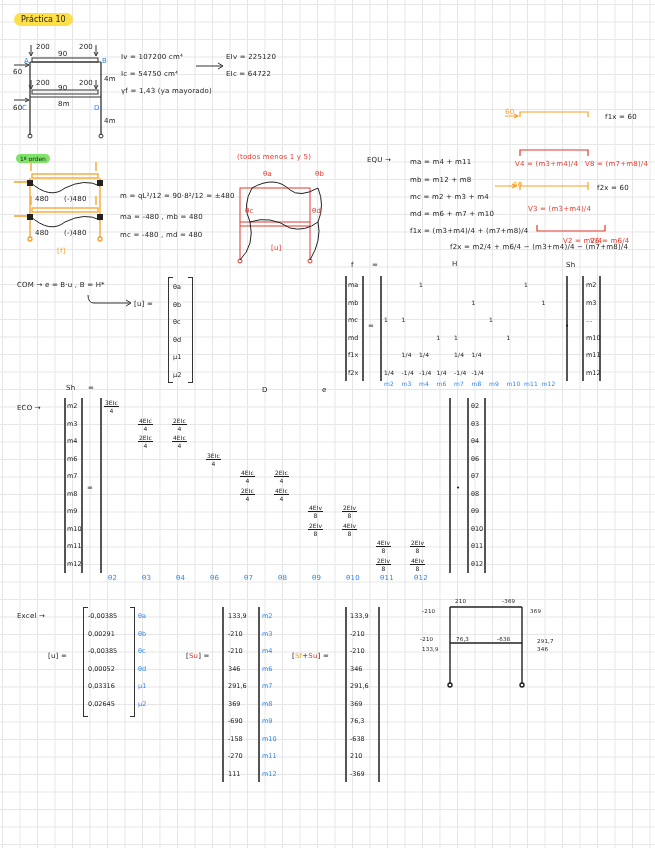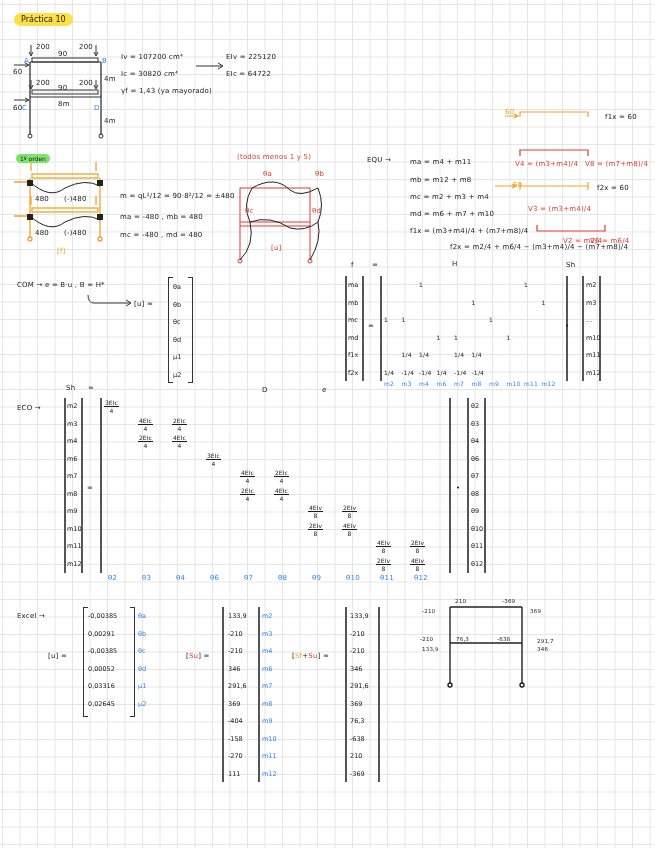--- a/index.html
+++ b/index.html
@@ -59,21 +59,21 @@
 <div class="abs hw" style="left:13px;top:104px;">60</div>
 <div class="abs hw" style="left:58px;top:100px;">8m</div>
 <div class="abs hw" style="left:104px;top:75px;">4m</div>
 <div class="abs hw" style="left:104px;top:117px;">4m</div>
 <div class="abs hw blue" style="left:24px;top:57px;">A</div>
 <div class="abs hw blue" style="left:102px;top:57px;">B</div>
 <div class="abs hw blue" style="left:22px;top:104px;">C</div>
 <div class="abs hw blue" style="left:94px;top:104px;">D</div>
 
 <div class="abs hw" style="left:121px;top:53px;">Iv = 107200 cm⁴</div>
-<div class="abs hw" style="left:121px;top:70px;">Ic = 30820 cm⁴</div>
+<div class="abs hw" style="left:121px;top:70px;">Ic = 54750 cm⁴</div>
 <div class="abs hw" style="left:121px;top:87px;text-align:center;">γf = 1,43 (ya mayorado)</div>
 <svg style="left:196px;top:62px;" width="30" height="8">
     <path d="M0 4 L26 4 M22 1 L27 4 L22 7" stroke="#333" fill="none"></path>
   </svg>
 <div class="abs hw" style="left:226px;top:53px;">EIv = 225120</div>
 <div class="abs hw" style="left:226px;top:70px;">EIc = 64722</div>
 
 <div class="abs hl" style="left:16px;top:154px;">1º orden</div>
 <svg style="left:0;top:160px;" width="110" height="80">
   <g stroke="#f5a229" fill="none" stroke-width="1.3">
@@ -381,21 +381,21 @@
 <div class="abs hw" style="left:186px;top:652px;">[<span class="red">Su</span>] =</div>
 <div class="vbar" style="left:222px;top:607px;height:175px;"></div>
 <div class="vbar" style="left:258px;top:607px;height:175px;"></div>
 <div class="col" id="su-res" style="left:228px;top:608px;">
     <div class="cell">133,9</div>
     <div class="cell">-210</div>
     <div class="cell">-210</div>
     <div class="cell">346</div>
     <div class="cell">291,6</div>
     <div class="cell">369</div>
-    <div class="cell">-404</div>
+    <div class="cell">-690</div>
     <div class="cell">-158</div>
     <div class="cell">-270</div>
     <div class="cell">111</div>
   </div>
 <div class="col" id="su-names" style="left:262px;top:608px;">
     <div class="cell blue">m2</div>
     <div class="cell blue">m3</div>
     <div class="cell blue">m4</div>
     <div class="cell blue">m6</div>
     <div class="cell blue">m7</div>

